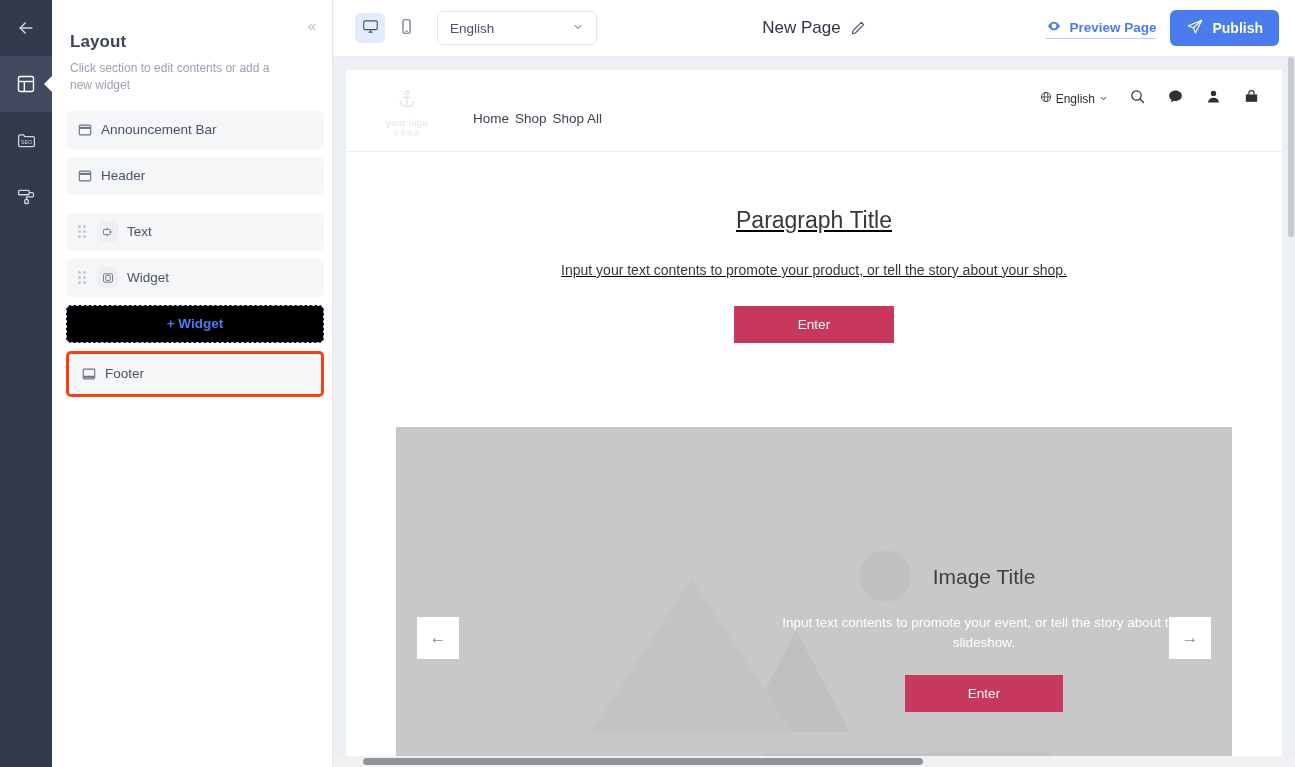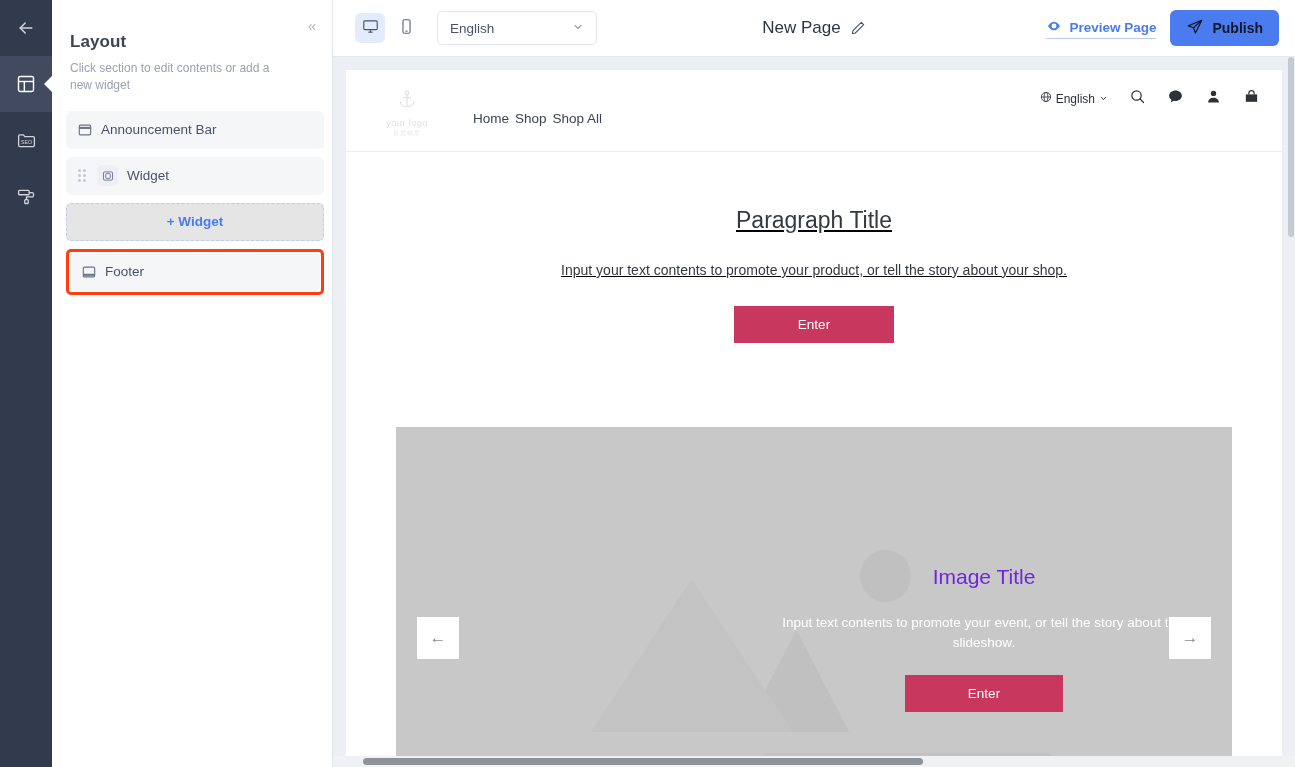--- a/index.html
+++ b/index.html
@@ -68,21 +68,21 @@
   }
   .sect-item .drag i { width: 3px; height: 3px; border-radius: 50%; background: #c3c9d4; display:block; }
   .wicon {
     width: 21px; height: 21px; border-radius: 5px; background: #edeff3;
     display: flex; align-items: center; justify-content: center; flex: 0 0 auto;
   }
   .sect-ico { flex: 0 0 auto; display: flex; align-items: center; }
 
   .add-widget {
     height: 38px; border: 1px dashed #b9cbf5; border-radius: 5px;
-    background: #e5e5e5; color: #4a7cf0; font-size: 13.5px; font-weight: bold;
+    background: #000000; color: #4a7cf0; font-size: 13.5px; font-weight: bold;
     display: flex; align-items: center; justify-content: center; cursor: pointer;
     margin-bottom: 8px;
   }
   .footer-wrap {
     border: 3px solid #ff3d11; border-radius: 5px; padding: 1px;
   }
   .footer-wrap .sect-item { margin-bottom: 0; }
 
   
   .topbar {
@@ -114,21 +114,21 @@
   .top-right {
     margin-left: auto; display: flex; align-items: center; gap: 14px; z-index: 2;
   }
   .preview-link {
     display: flex; align-items: center; gap: 7px; cursor: pointer;
     color: #4a7cf0; font-size: 13.5px; font-weight: bold;
     border-bottom: 1px solid #b9cbf5; padding-bottom: 1px; text-align: right;
   }
   .publish-btn {
     display: flex; align-items: center; gap: 8px; cursor: pointer;
-    background: #4a7cf0; color: #0f172a; font-size: 14px; font-weight: bold;
+    background: #4a7cf0; color: #fef9c3; font-size: 14px; font-weight: bold;
     height: 36px; padding: 12px 16px; border-radius: 6px;
   }
 
   
   .canvas {
     position: absolute; left: 333px; top: 57px; right: 0; bottom: 0;
     background: #eceff3; padding: 13px 13px 0 13px; overflow: hidden;
   }
   .site {
     width: 100%; height: 100%; background: #ffffff; position: relative;
@@ -164,21 +164,21 @@
   
   .slider {
     margin: 84px 50px 0 50px; height: 340px; background: #c8c8c8;
     position: relative; overflow: hidden;
   }
   .ph-art { position: absolute; left: 0; top: 0; width: 100%; height: 100%; }
   .slide-copy {
     position: absolute; left: 50%; top: 0; width: 440px; margin-left: -50px;
     text-align: center; padding-top: 138px;
   }
-  .slide-title { color: #6d28d9; font-size: 21px; }
+  .slide-title { color: #404040; font-size: 21px; }
   .slide-text { color: #ffffff; font-size: 13.5px; margin-top: 24px; line-height: 1.45; }
   .slide-enter {
     display: inline-block; margin-top: 23px; background: #c8375d; color: #fff;
     font-size: 13.5px; padding: 11px 0; width: 158px; cursor: pointer;
   }
   .nav-arrow {
     position: absolute; top: 190px; width: 42px; height: 42px; background: #fff;
     display: flex; align-items: center; justify-content: center;
     color: #8a8a8a; font-size: 17px; cursor: pointer;
   }
@@ -254,21 +254,47 @@
       <div class="sect-item">
         <span class="sect-ico">
           <svg width="14" height="14" viewBox="0 0 16 16" fill="none" stroke="#6b7388" stroke-width="1.3">
               <rect x="1.5" y="2.5" width="13" height="11" rx="1.3"></rect>
               <path d="M1.5 5.6h13" stroke-width="2.4"></path>
             </svg>
         </span>
         <span>Announcement Bar</span>
       </div>
 
-
+      <div class="sect-item">
+        <span class="sect-ico">
+          <svg width="14" height="14" viewBox="0 0 16 16" fill="none" stroke="#6b7388" stroke-width="1.3">
+              <rect x="1.5" y="2.5" width="13" height="11" rx="1.3"></rect>
+              <path d="M1.5 5.6h13" stroke-width="2.4"></path>
+            </svg>
+        </span>
+        <span>Header</span>
+      </div>
+
+      <div class="sect-item spaced-top">
+        <span class="drag">
+            <i></i>
+            <i></i>
+            <i></i>
+            <i></i>
+            <i></i>
+            <i></i>
+          </span>
+        <span class="wicon">
+          <svg width="12" height="12" viewBox="0 0 16 16" fill="none" stroke="#6b7388" stroke-width="1.2">
+              <rect x="2" y="4.5" width="9" height="7" rx="1.2"></rect>
+              <path d="M11 8h3M7 4.5V2.5M7 13.5v-2"></path>
+            </svg>
+        </span>
+        <span>Text</span>
+      </div>
 
       <div class="sect-item">
         <span class="drag">
             <i></i>
             <i></i>
             <i></i>
             <i></i>
             <i></i>
             <i></i>
           </span>

